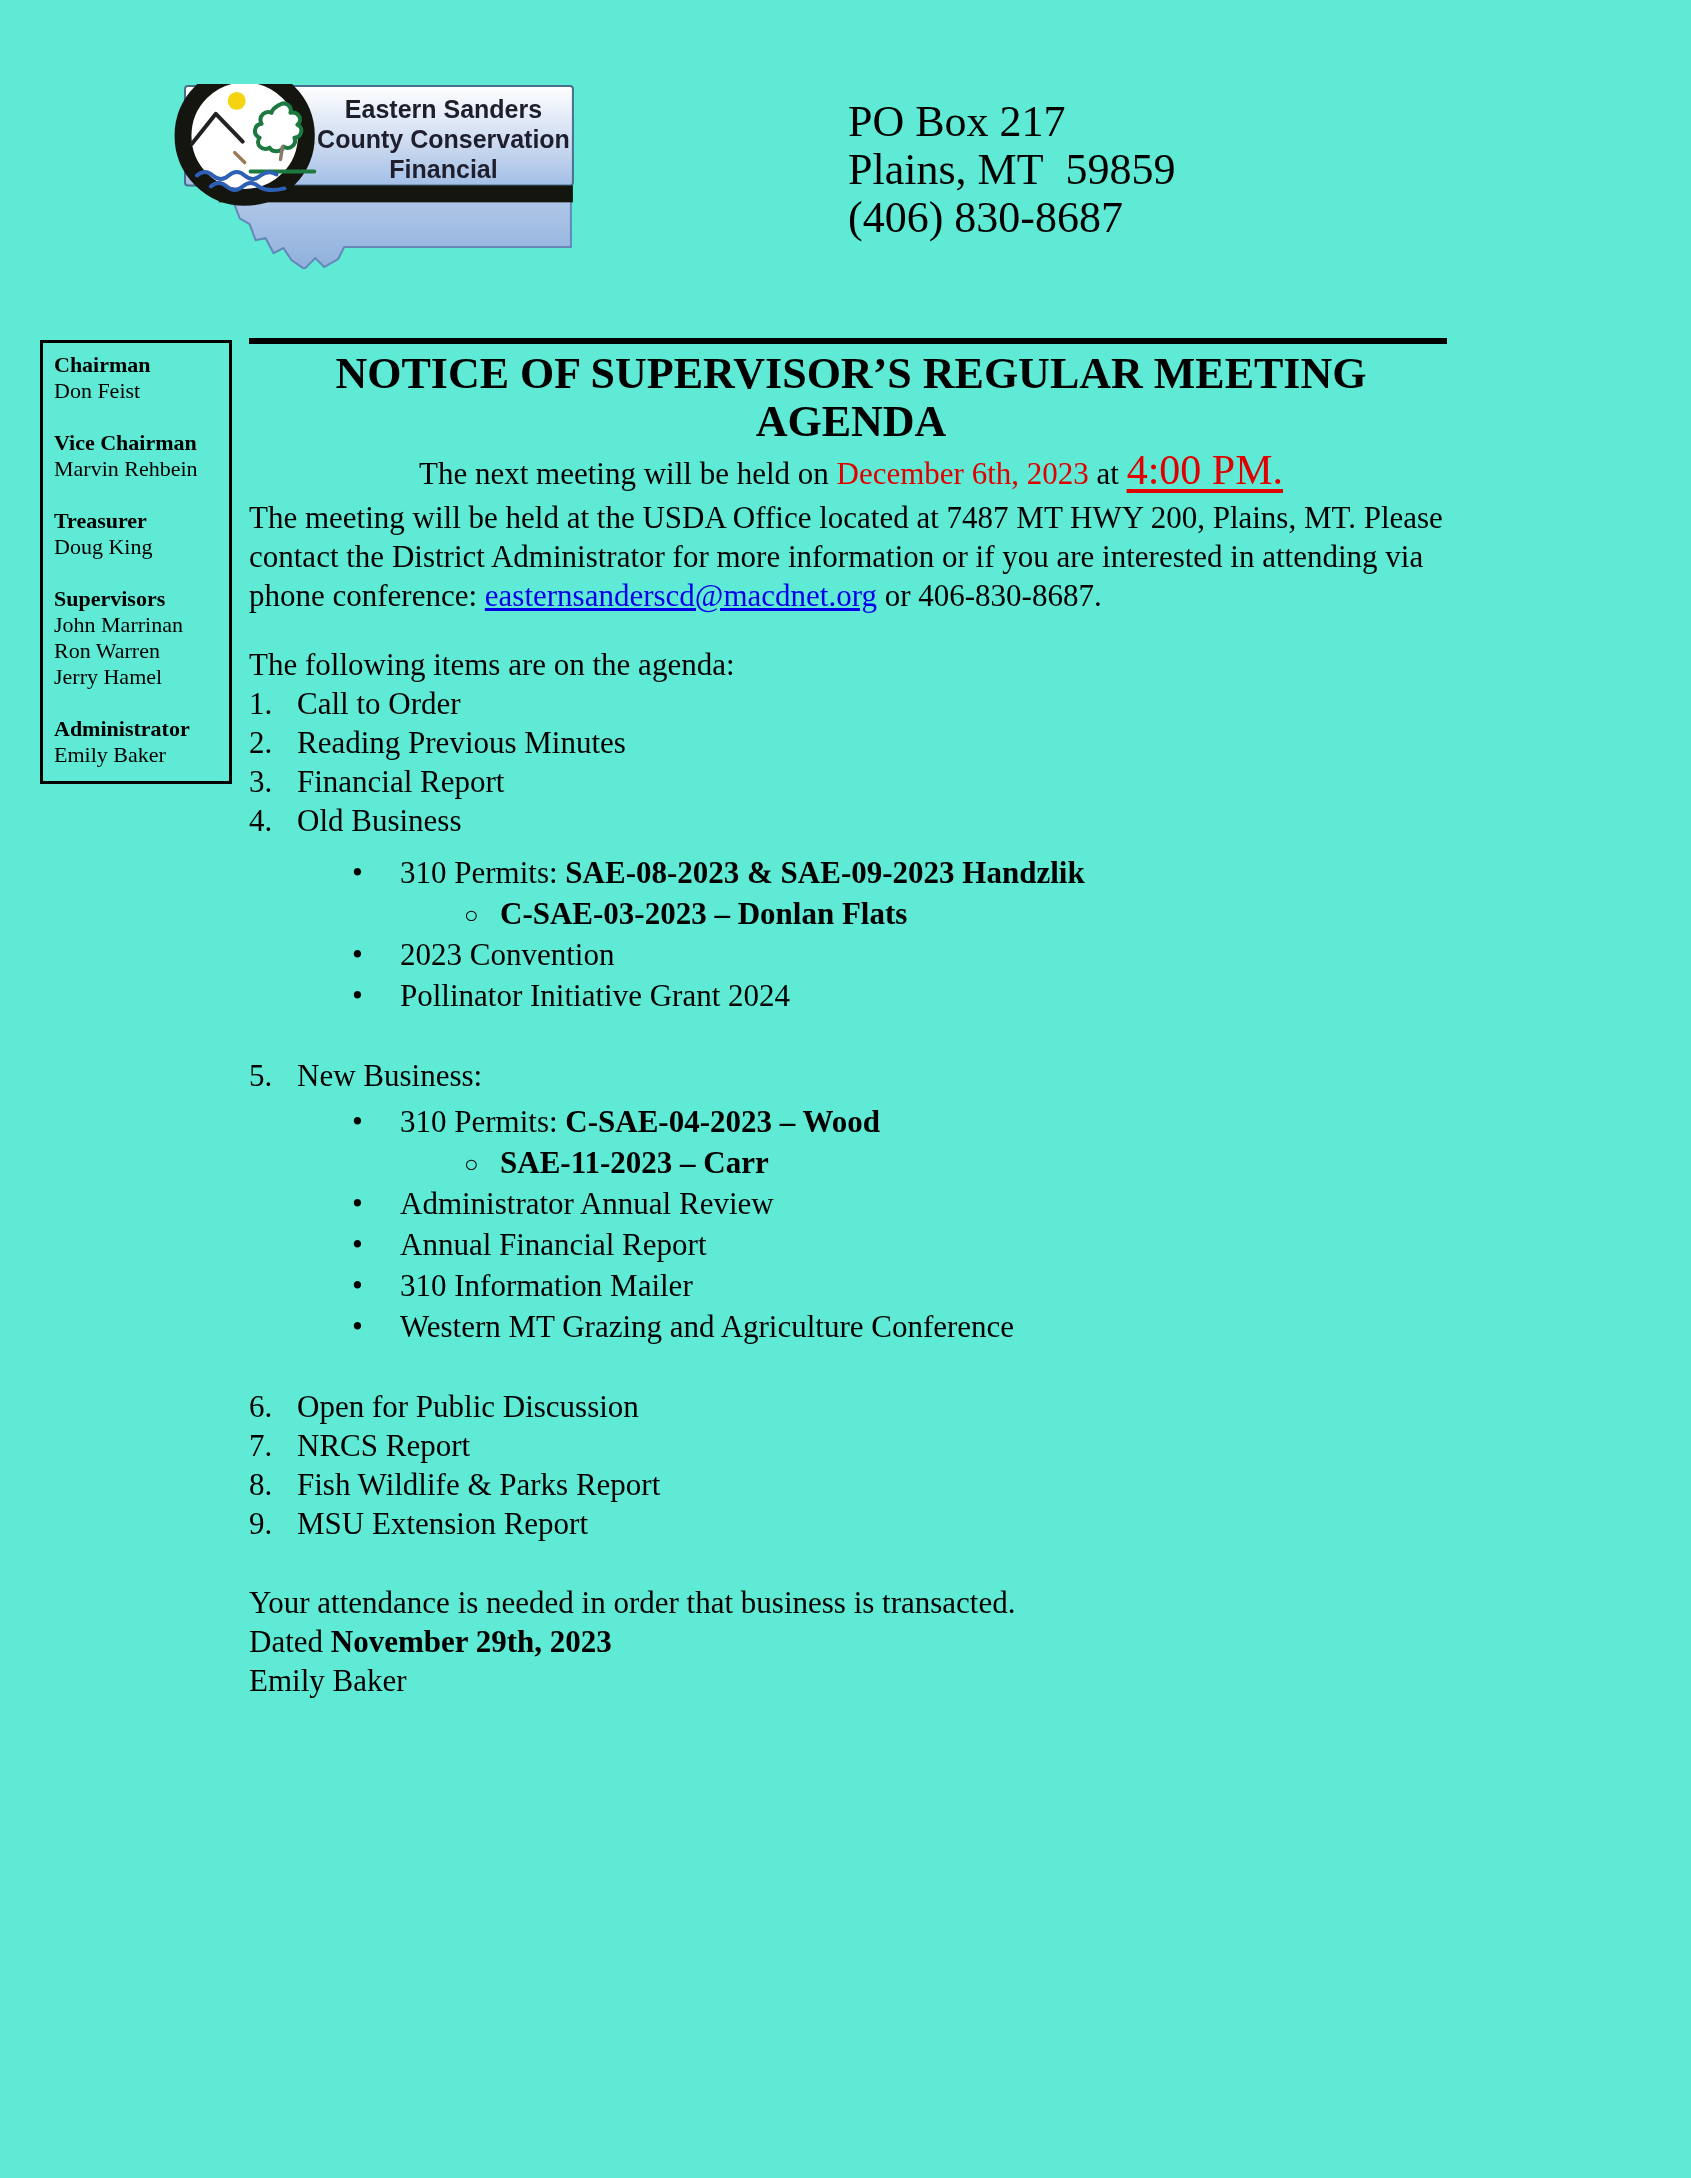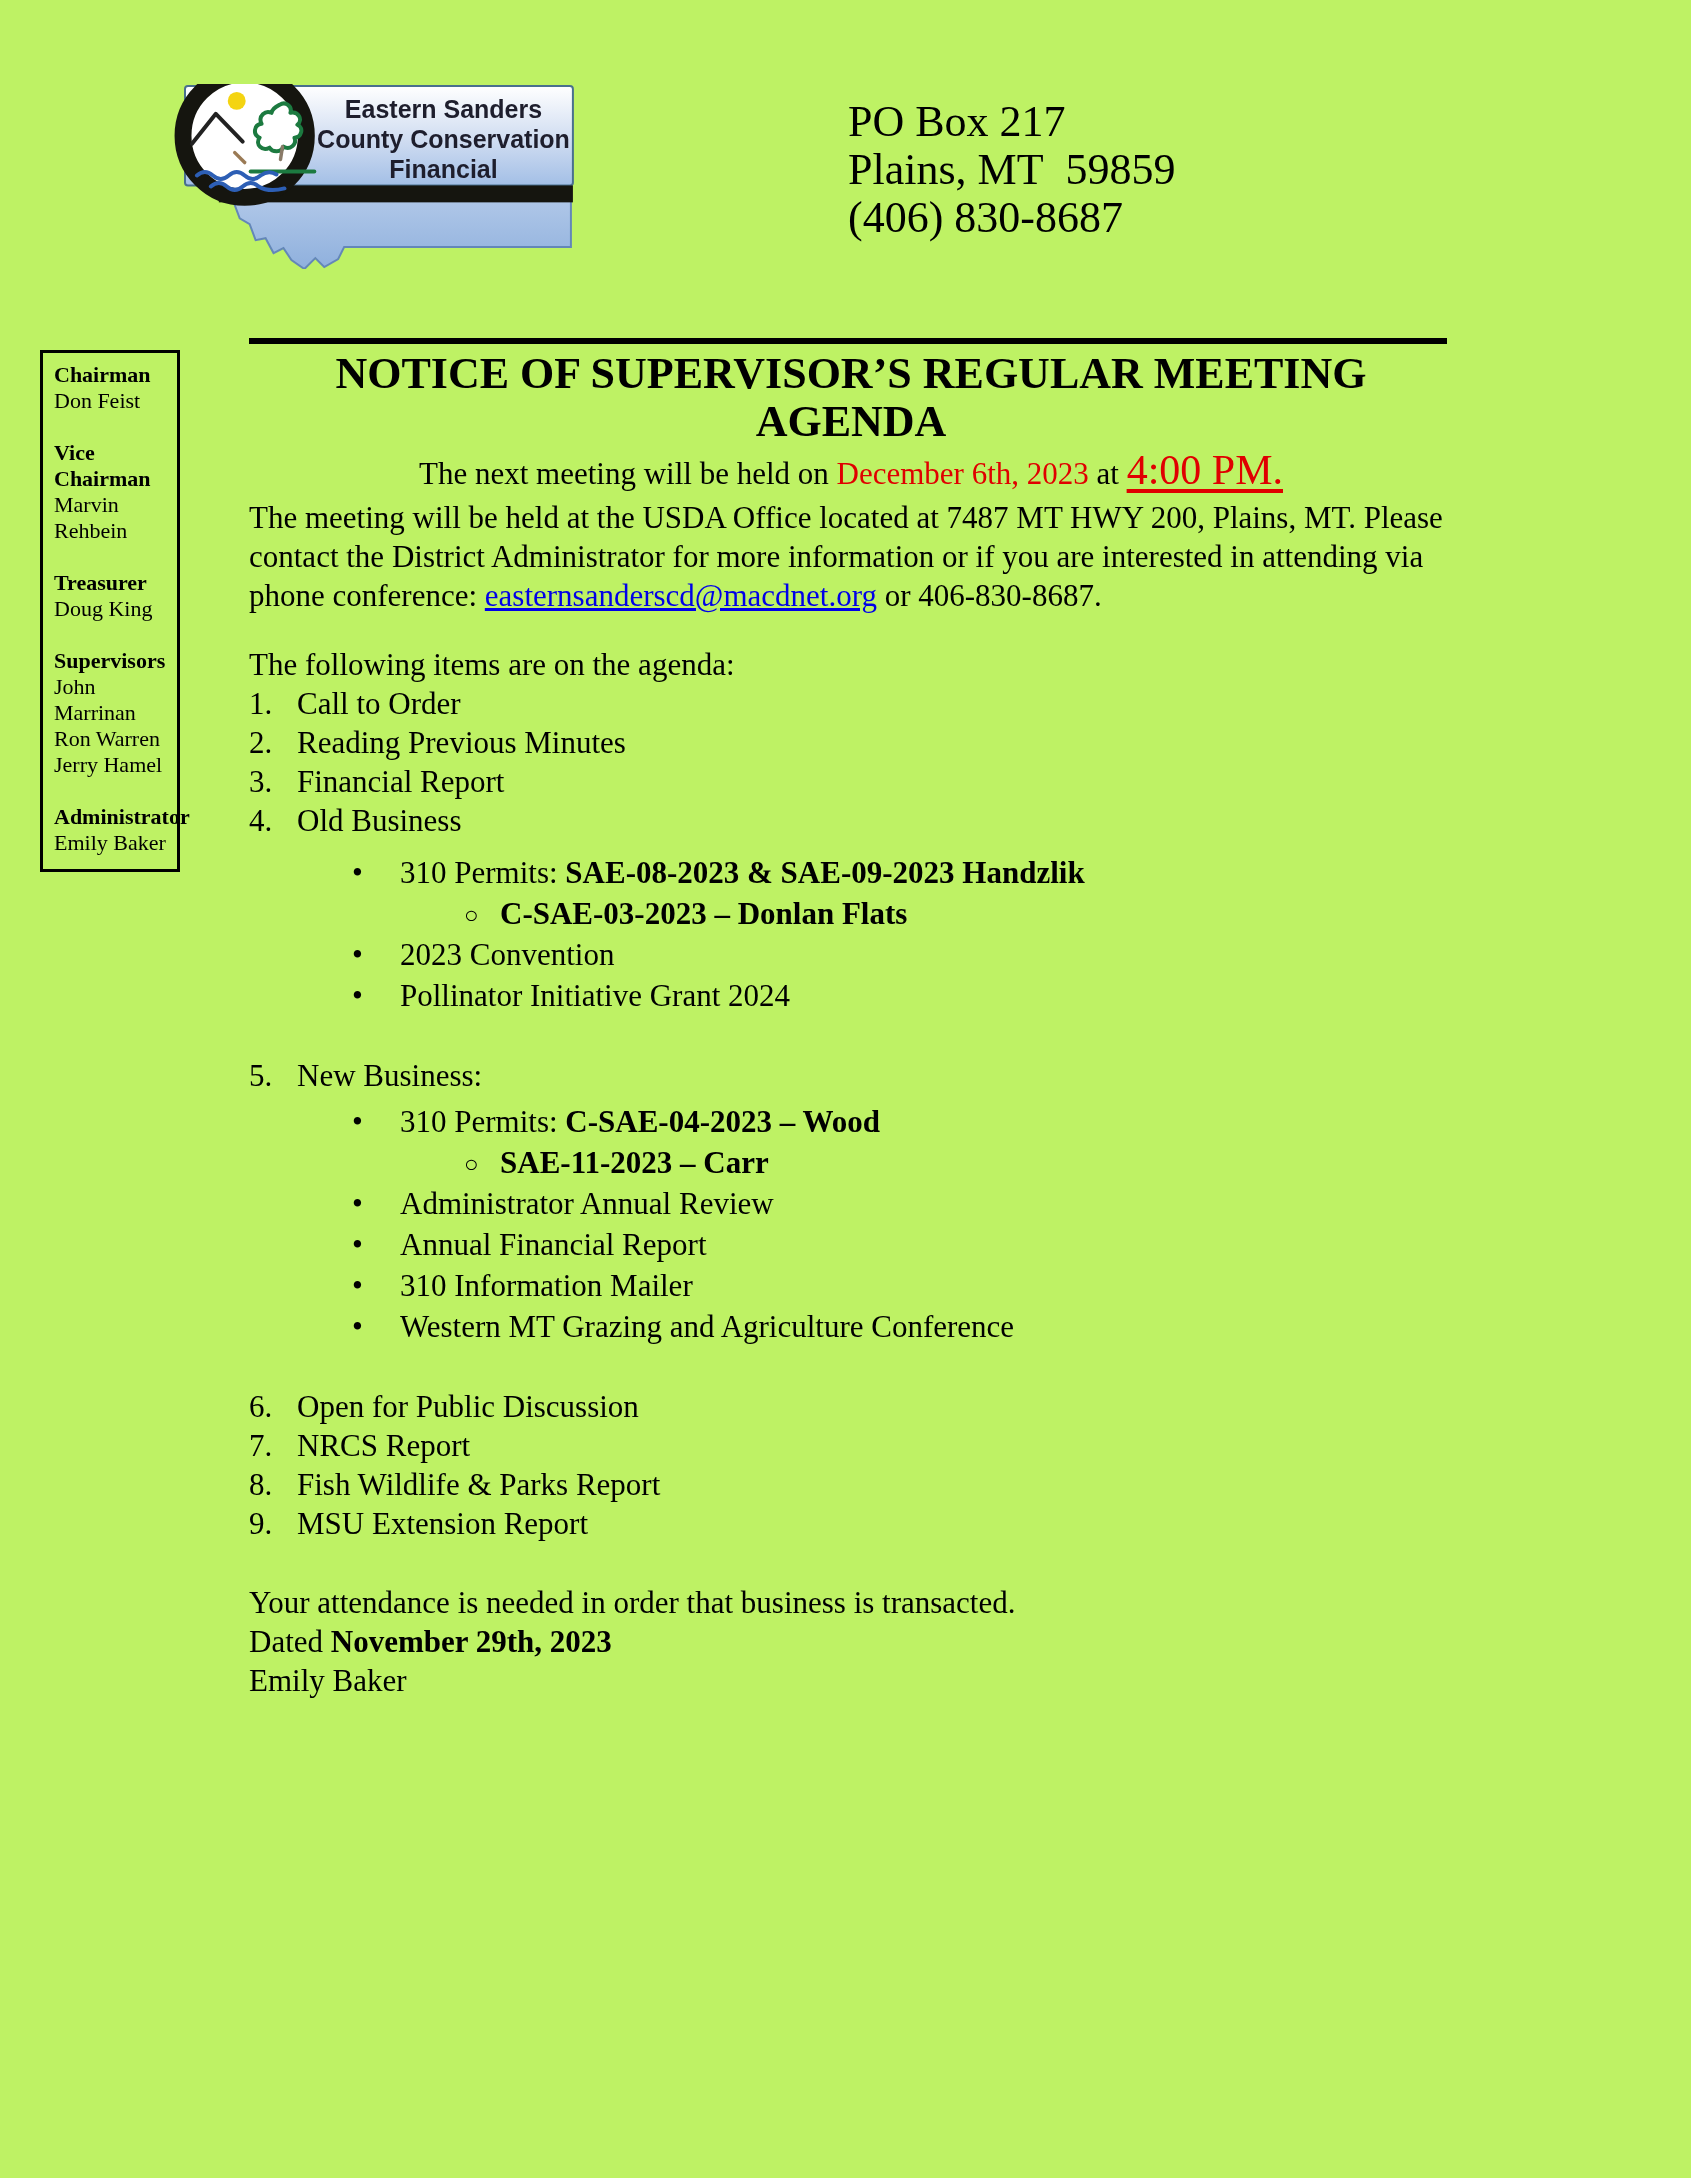--- a/index.html
+++ b/index.html
@@ -1,34 +1,34 @@
 <!DOCTYPE html>
 <html><head>
 <meta charset="utf-8">
 <style>
   * { margin:0; padding:0; box-sizing:border-box; }
   html,body { background:#888; }
   .page {
     position:relative; width:1692px; height:2178px;
-    background:#bef264; overflow:hidden; margin:0 auto;
+    background:#5eead4; overflow:hidden; margin:0 auto;
     font-family:"Liberation Serif", serif; color:#000;
   }
   
   .logo { position:absolute; left:167px; top:84px; width:408px; height:185px; }
   .logo svg { display:block; }
   .banner-text {
     position:absolute; left:147px; top:10px; width:259px;
     text-align:center; font-family:"Liberation Sans", sans-serif;
     font-weight:bold; font-size:25px; line-height:30px; color:#1e1e2d;
   }
   
   .address { position:absolute; left:848px; top:98px; font-size:44px; line-height:48px; }
   
   .officers-box {
-    position:absolute; left:40px; top:350px; width:140px; min-height:436px;
+    position:absolute; left:40px; top:340px; width:192px; min-height:436px;
     border:3px solid #000; padding:9px 4px 9px 11px;
     font-size:22px; line-height:26px;
   }
   .off-group { margin-bottom:26px; }
   .off-group:last-child { margin-bottom:4px; }
   .off-title { font-weight:bold; }
   
   .rule { position:absolute; left:249px; top:338px; width:1198px; height:6px; background:#000; }
   .content { position:absolute; left:249px; top:350px; width:1204px; font-size:31px; line-height:39px; }
   .title { text-align:center; font-weight:bold; font-size:44px; line-height:48px; }

